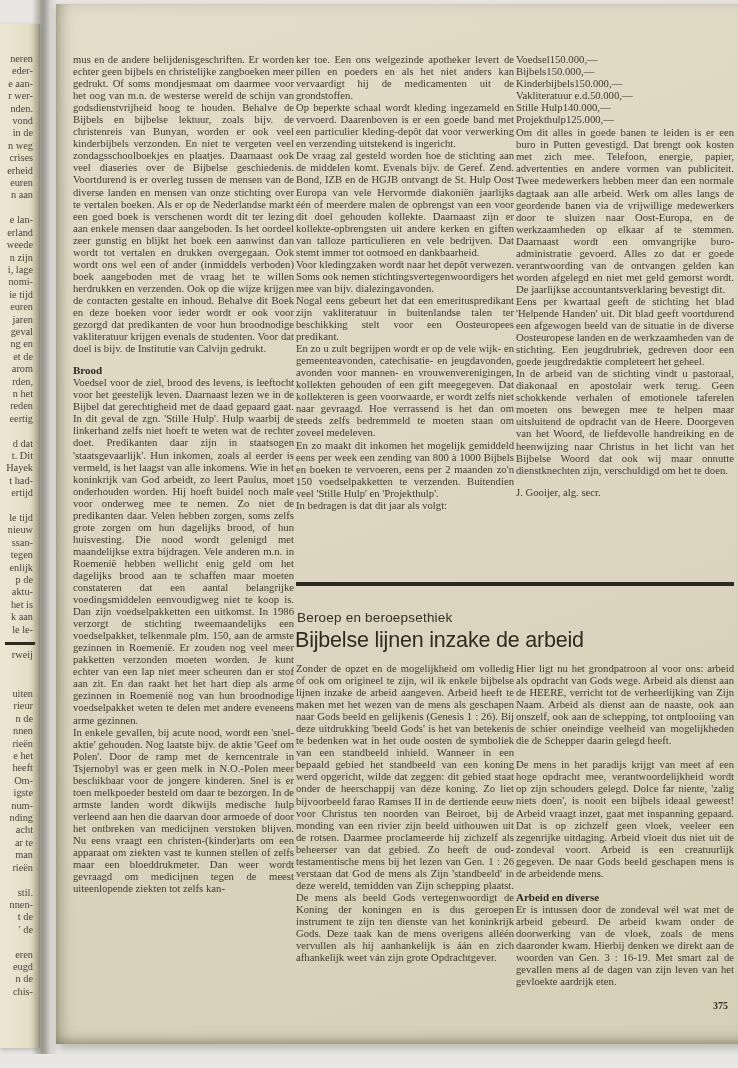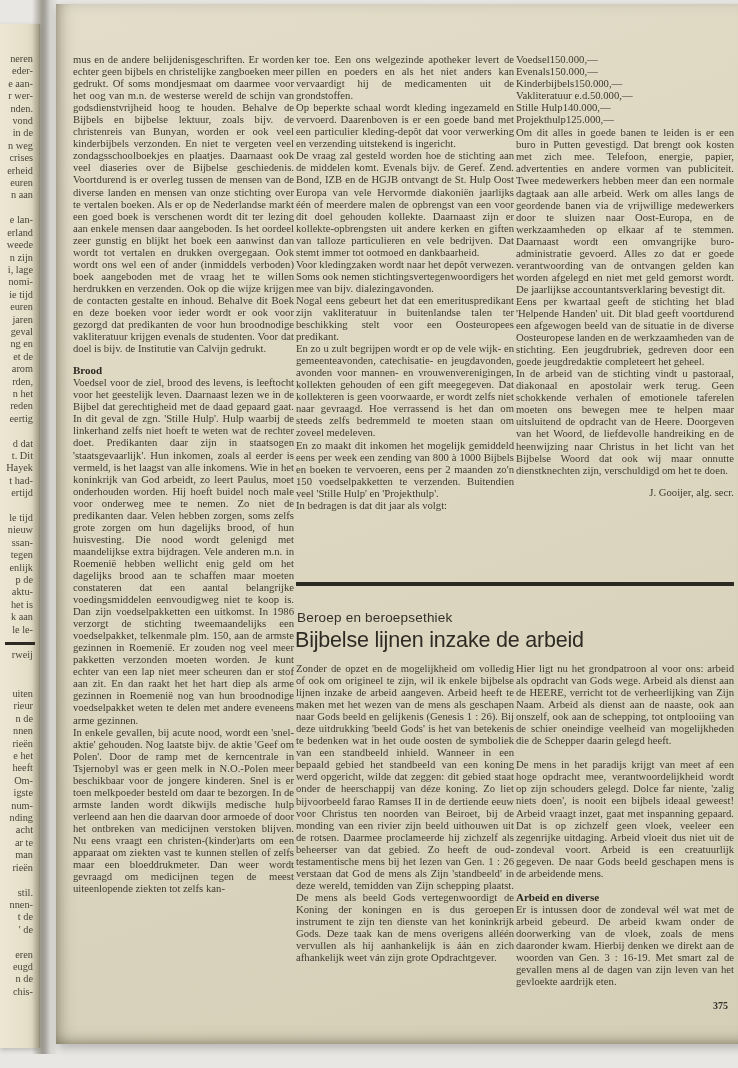--- a/index.html
+++ b/index.html
@@ -50,21 +50,21 @@
   .col2{left:240px;top:49px;width:218px;}
   .col3{left:460px;top:49px;width:218px;}
   .colA{left:240px;top:658px;width:218px;}
   .colB{left:460px;top:658px;width:218px;}
 
   .bh{font-size:11px;font-weight:bold;color:#2c2a23;margin:10px 0 0 0;font-family:"Liberation Serif",serif;}
   .sp{margin-top:12px !important;}
 
   .budget{padding-right:16px;margin-bottom:1px;}
   .brow{display:flex;justify-content:flex-start;}
-  .sig{text-align:right;margin-top:10px;color:#3c392f;}
+  .sig{text-align:left;margin-top:10px;color:#3c392f;}
 
   .rule-main{position:absolute;left:240px;top:578px;width:438px;height:3.5px;background:#2b2921;}
 
   .kicker{
     position:absolute;left:241px;top:606px;
     font-family:"Liberation Sans",sans-serif;font-size:13.5px;color:#33302a;letter-spacing:.2px;
   }
   .title{
     position:absolute;left:239px;top:624px;margin:0;width:450px;
     font-family:"Liberation Sans",sans-serif;font-size:21.5px;font-weight:400;
@@ -180,21 +180,21 @@
       <p>In bedragen is dat dit jaar als volgt:</p>
     </div>
 
     <div class="col col3">
       <div class="budget">
         <div class="brow">
           <span>Voedsel</span>
           <span>150.000,—</span>
         </div>
         <div class="brow">
-          <span>Evenals</span>
+          <span>Bijbels</span>
           <span>150.000,—</span>
         </div>
         <div class="brow">
           <span>Kinderbijbels</span>
           <span>150.000,—</span>
         </div>
         <div class="brow">
           <span>Vakliteratuur e.d.</span>
           <span>50.000,—</span>
         </div>

